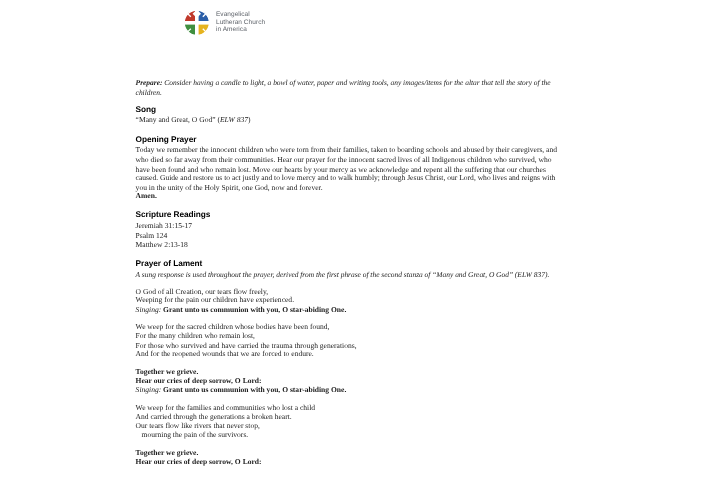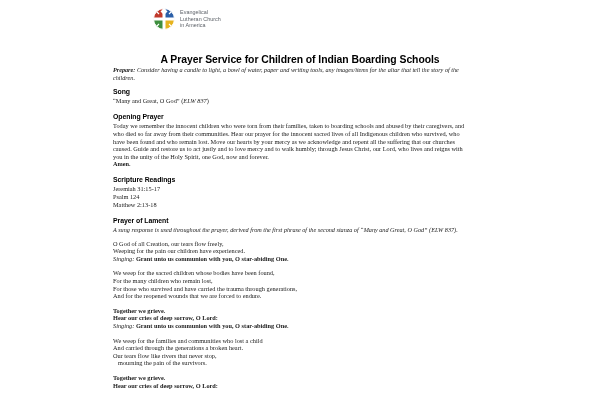--- a/index.html
+++ b/index.html
@@ -169,21 +169,20 @@
         <circle cx="24" cy="24" r="21" fill="none" stroke="#ffffff" stroke-width="2"></circle>
       </svg>
     </span>
     <span class="logo-words">
       <span>Evangelical</span><br>
       <span>Lutheran Church</span><br>
       <span>in America</span>
     </span>
   </div>
 
-  <h1 class="doc-title">A Prayer Service for Children of Indian Boarding Schools</h1>
 
   <div class="column">
 
     <p class="prepare">
       <span class="lead">Prepare:</span><span> Consider having a candle to light, a bowl of water, paper and writing tools, any images/items for the altar that tell the story of the children.</span>
     </p>
 
     <div class="block">
       <h2 class="section">Song</h2>
       <p class="line"><span>“Many and Great, O God” (</span><em class="cite">ELW 837</em><span>)</span></p>

